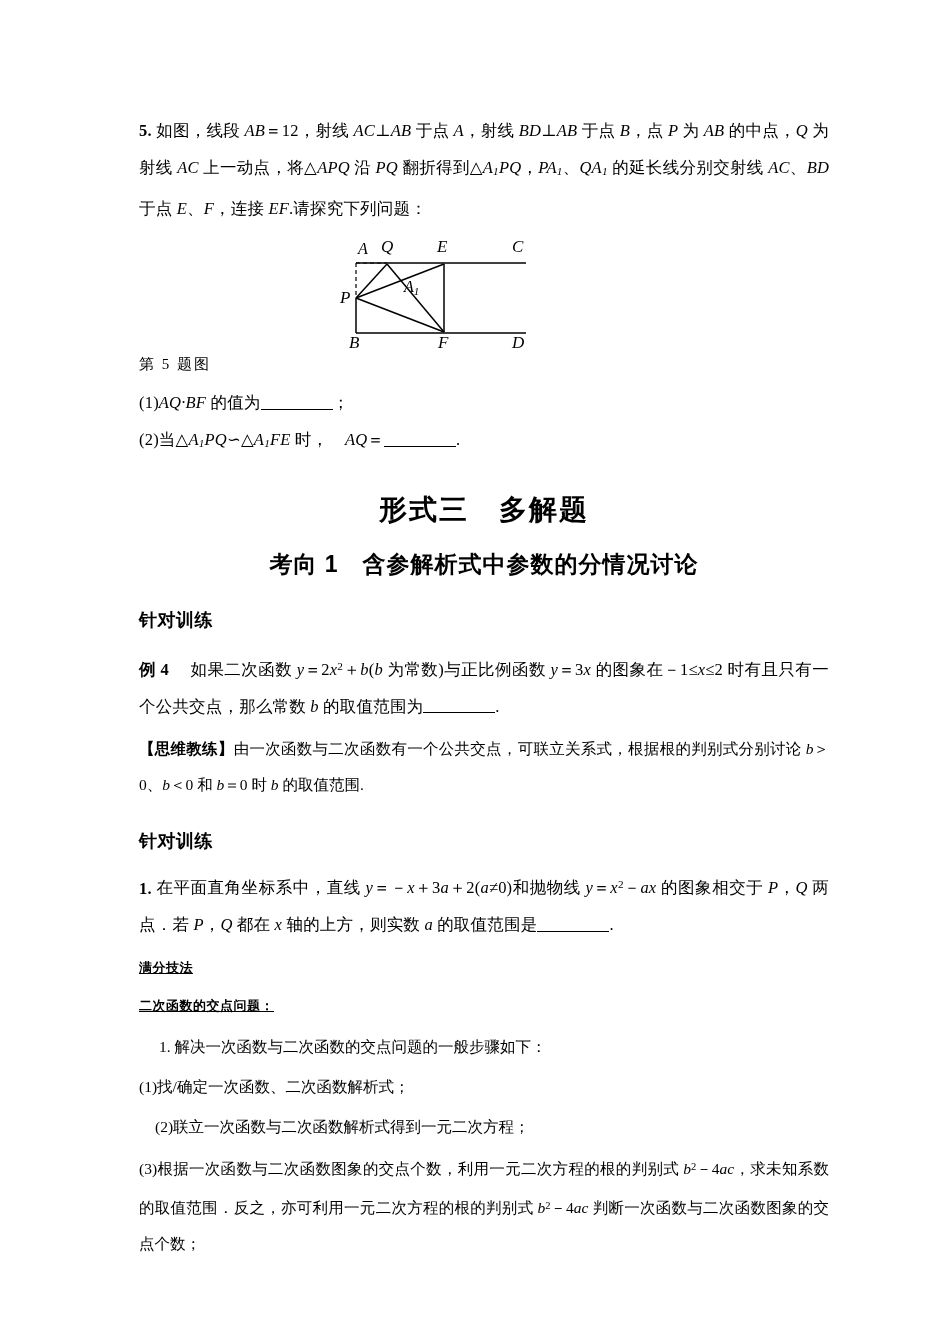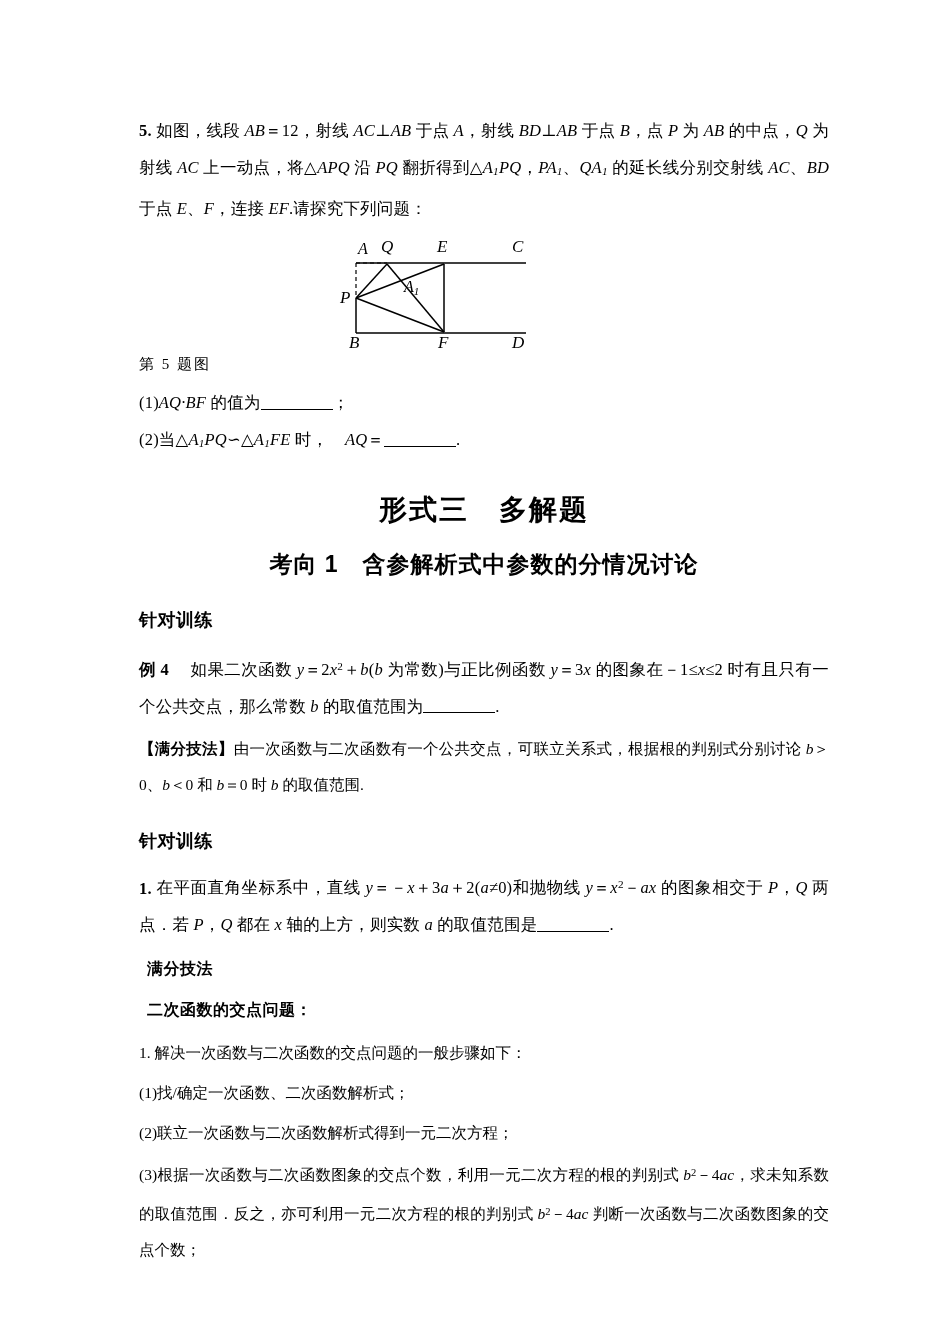--- a/index.html
+++ b/index.html
@@ -81,23 +81,24 @@
   .h-sub {
     font-family: "Liberation Sans", "DejaVu Sans", sans-serif;
     font-weight: bold;
     font-size: 18px;
     letter-spacing: 0.5px;
     margin: 0;
   }
   .h-sub-sm {
     font-family: "Liberation Sans", "DejaVu Sans", sans-serif;
     font-weight: bold;
-    font-size: 16px;
+    font-size: 13px;
     letter-spacing: 0.5px;
-    margin: 8px;
+    margin: 0;
+    text-decoration: underline;
   }
   .blank {
     display: inline-block;
     border-bottom: 1px solid #000;
     width: 72px;
     height: 0.95em;
     vertical-align: -0.1em;
   }
 
   
@@ -175,32 +176,32 @@
     <div class="h-kaoxiang" style="margin-top:20px;">考向 1　含参解析式中参数的分情况讨论</div>
 
     <div class="h-sub" style="margin-top:28px;">针对训练</div>
 
     <div class="para" style="margin-top:16px;">
       <span class="bnum">例 4</span>
       <span>　如果二次函数 <span class="it">y</span>＝2<span class="it">x</span><sup>2</sup>＋<span class="it">b</span>(<span class="it">b</span> 为常数)与正比例函数 <span class="it">y</span>＝3<span class="it">x</span> 的图象在－1≤<span class="it">x</span>≤2 时有且只有一个公共交点，那么常数 <span class="it">b</span> 的取值范围为<span class="blank"></span>.</span>
     </div>
 
     <div class="para-sm" style="margin-top:6px;">
-      <span class="bnum">【满分技法】</span><span>由一次函数与二次函数有一个公共交点，可联立关系式，根据根的判别式分别讨论 <span class="it">b</span>＞0、<span class="it">b</span>＜0 和 <span class="it">b</span>＝0 时 <span class="it">b</span> 的取值范围.</span>
+      <span class="bnum">【思维教练】</span><span>由一次函数与二次函数有一个公共交点，可联立关系式，根据根的判别式分别讨论 <span class="it">b</span>＞0、<span class="it">b</span>＜0 和 <span class="it">b</span>＝0 时 <span class="it">b</span> 的取值范围.</span>
     </div>
 
     <div class="h-sub" style="margin-top:26px;">针对训练</div>
 
     <div class="para" style="margin-top:14px;">
       <span class="bnum">1.</span>
       <span>在平面直角坐标系中，直线 <span class="it">y</span>＝－<span class="it">x</span>＋3<span class="it">a</span>＋2(<span class="it">a</span>≠0)和抛物线 <span class="it">y</span>＝<span class="it">x</span><sup>2</sup>－<span class="it">ax</span> 的图象相交于 <span class="it">P</span>，<span class="it">Q</span> 两点．若 <span class="it">P</span>，<span class="it">Q</span> 都在 <span class="it">x</span> 轴的上方，则实数 <span class="it">a</span> 的取值范围是<span class="blank"></span>.</span>
     </div>
 
     <div class="h-sub-sm" style="margin-top:16px;">满分技法</div>
     <div class="h-sub-sm" style="margin-top:20px;">二次函数的交点问题：</div>
 
-    <div class="para-sm" style="margin-top:14px;">1. 解决一次函数与二次函数的交点问题的一般步骤如下：</div>
+    <div class="para-sm" style="margin-top:14px;margin-left:20px;">1. 解决一次函数与二次函数的交点问题的一般步骤如下：</div>
     <div class="para-sm" style="margin-top:4px;">(1)找/确定一次函数、二次函数解析式；</div>
-    <div class="para-sm" style="margin-top:4px;">(2)联立一次函数与二次函数解析式得到一元二次方程；</div>
+    <div class="para-sm" style="margin-top:4px;margin-left:16px;">(2)联立一次函数与二次函数解析式得到一元二次方程；</div>
     <div class="para-sm" style="margin-top:4px;">(3)根据一次函数与二次函数图象的交点个数，利用一元二次方程的根的判别式 <span class="it">b</span><sup>2</sup>－4<span class="it">ac</span>，求未知系数的取值范围．反之，亦可利用一元二次方程的根的判别式 <span class="it">b</span><sup>2</sup>－4<span class="it">ac</span> 判断一次函数与二次函数图象的交点个数；</div>
 
   </div>
 </div>
 
 </body></html>

